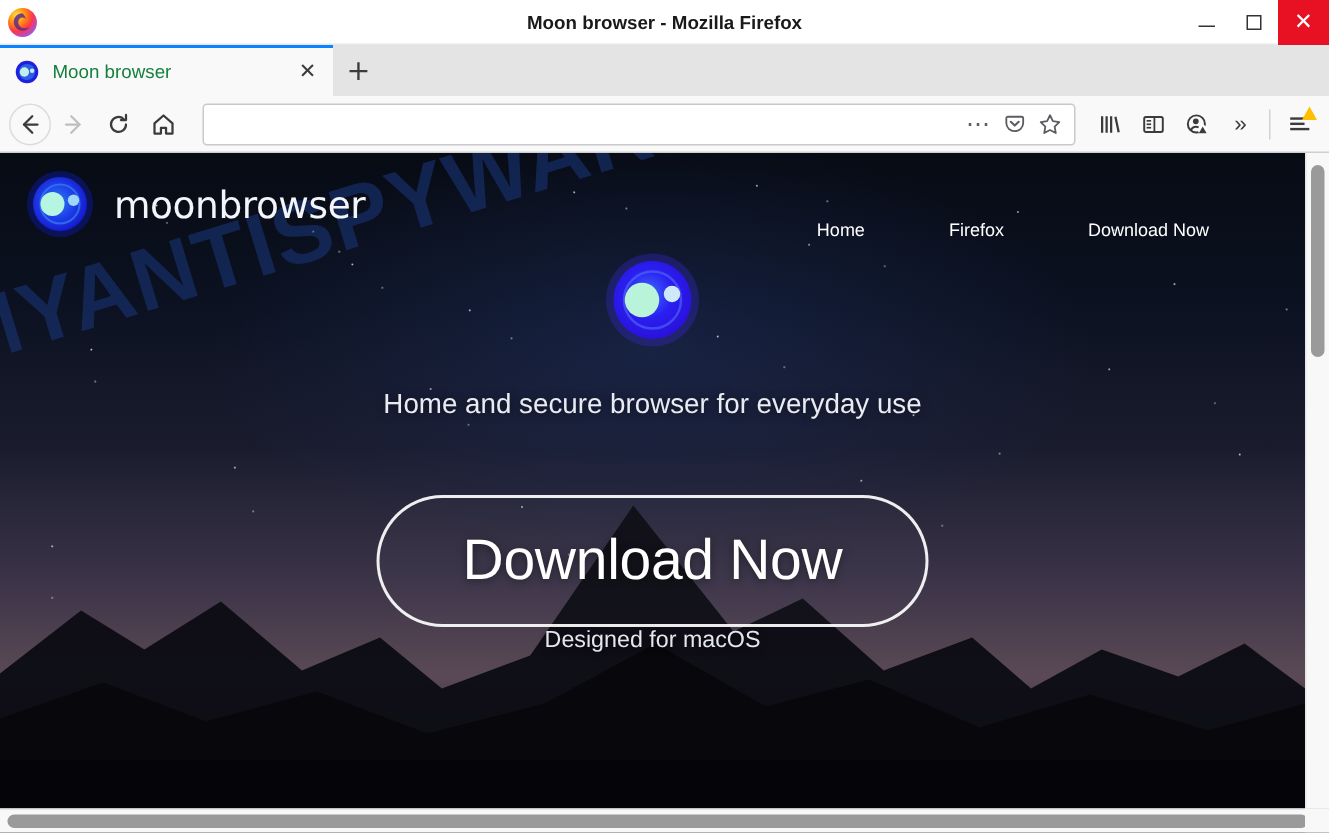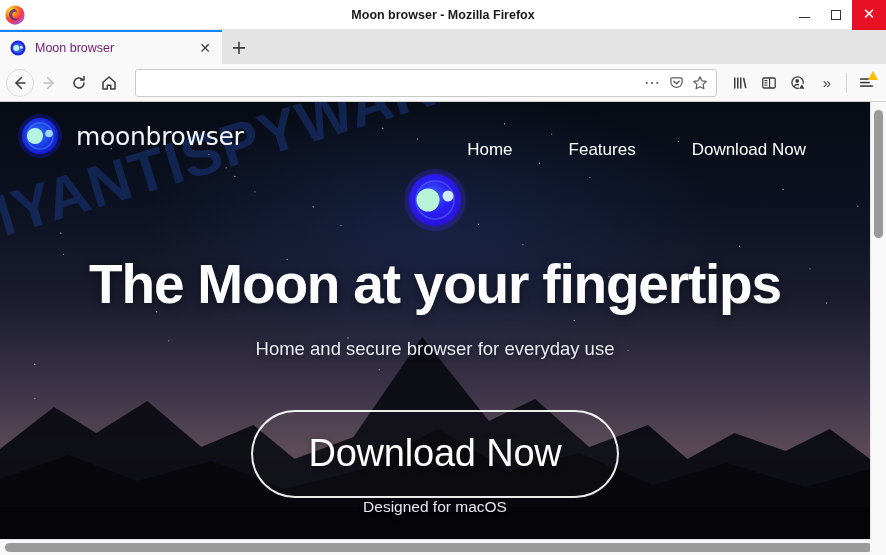--- a/index.html
+++ b/index.html
@@ -38,21 +38,21 @@
   .tabstrip {
     height:34px; background:#e4e4e4; display:flex; align-items:flex-end;
     flex:0 0 34px; position:relative;
   }
   .tab {
     width:222px; height:34px; background:#f9f9fa; display:flex; align-items:center;
     padding:0 8px 0 10px; position:relative; border-top:2px solid #0a84ff;
   }
   .tab-favicon { width:16px; height:16px; flex:0 0 16px; position:relative; margin-right:9px; }
   .tab-title {
-    font-size:12.5px; color:#701a75; flex:1; white-space:nowrap;
+    font-size:12.5px; color:#15803d; flex:1; white-space:nowrap;
     overflow:hidden; text-overflow:ellipsis;
   }
   .tab-close {
     width:18px; height:18px; display:flex; align-items:center; justify-content:center;
     font-size:14px; color:#3b3b3b; flex:0 0 18px; font-family:"DejaVu Sans", sans-serif;
   }
   .newtab {
     width:34px; height:30px; display:flex; align-items:center; justify-content:center;
     font-size:19px; color:#3b3b3b; font-family:"DejaVu Sans", sans-serif; margin-bottom:2px;
   }
@@ -141,21 +141,21 @@
     position:relative; z-index:5; height:58px; display:flex; align-items:flex-end;
     padding:0 64px 0 16px;
   }
   .brand { display:flex; align-items:center; gap:12px; }
   .brand-logo { width:48px; height:48px; position:relative; flex:0 0 48px; }
   .brand-name {
     font-size:25px; color:#f3f5fa; letter-spacing:-0.3px; font-weight:400;
     font-family:"DejaVu Sans", sans-serif;
   }
   .site-nav { margin-left:auto; display:flex; align-items:center; gap:56px; }
-  .nav-link { font-size:17px; color:#ffffff; white-space:nowrap; }
+  .nav-link { font-size:12px; color:#ffffff; white-space:nowrap; }
 
   
   .hero { position:relative; z-index:5; text-align:center; padding-top:6px; }
   .hero-logo { width:68px; height:68px; margin:0 auto; position:relative; }
   .hero-title {
     margin-top:22px; font-size:55px; font-weight:bold; color:#fdfdff;
     letter-spacing:-1.2px; line-height:1.05;
     text-shadow:0 2px 10px rgba(0,0,0,.45);
     font-family:"Liberation Sans", sans-serif;
   }
@@ -359,21 +359,21 @@
               <circle cx="24" cy="24" r="18" fill="url(#lg1)"></circle>
               <circle cx="24" cy="24" r="13" fill="none" stroke="#3f8cf5" stroke-width="1.4" opacity="0.6"></circle>
               <circle cx="19" cy="24" r="8" fill="#b6f5e2"></circle>
               <circle cx="33" cy="21.5" r="3.8" fill="#9fd6f7"></circle>
             </svg>
           </span>
           <span class="brand-name">moonbrowser</span>
         </div>
         <div class="site-nav">
           <a class="nav-link">Home</a>
-          <a class="nav-link">Features</a>
+          <a class="nav-link">Firefox</a>
           <a class="nav-link">Download Now</a>
         </div>
       </div>
 
       <div class="hero">
         <div class="hero-logo">
           <svg viewBox="0 0 68 68" width="68" height="68">
             <defs>
               <radialGradient id="lg2" cx="45%" cy="42%" r="62%">
                 <stop offset="0%" stop-color="#3f6dff"></stop>
@@ -381,21 +381,20 @@
                 <stop offset="100%" stop-color="#2a0fd8"></stop>
               </radialGradient>
             </defs>
             <circle cx="34" cy="34" r="31" fill="#3a2ae8" opacity="0.30"></circle>
             <circle cx="34" cy="34" r="26" fill="url(#lg2)"></circle>
             <circle cx="34" cy="34" r="19" fill="none" stroke="#5a7bff" stroke-width="1.6" opacity="0.5"></circle>
             <circle cx="27" cy="34" r="11.5" fill="#b9f3d9"></circle>
             <circle cx="47" cy="30" r="5.5" fill="#cfe9f8"></circle>
           </svg>
         </div>
-        <h1 class="hero-title">The Moon at your fingertips</h1>
         <p class="hero-sub">Home and secure browser for everyday use</p>
         <div class="cta-wrap">
           <button class="cta">Download Now</button>
         </div>
         <p class="hero-note">Designed for macOS</p>
       </div>
 
     </div>
 
     <div class="vscroll">

